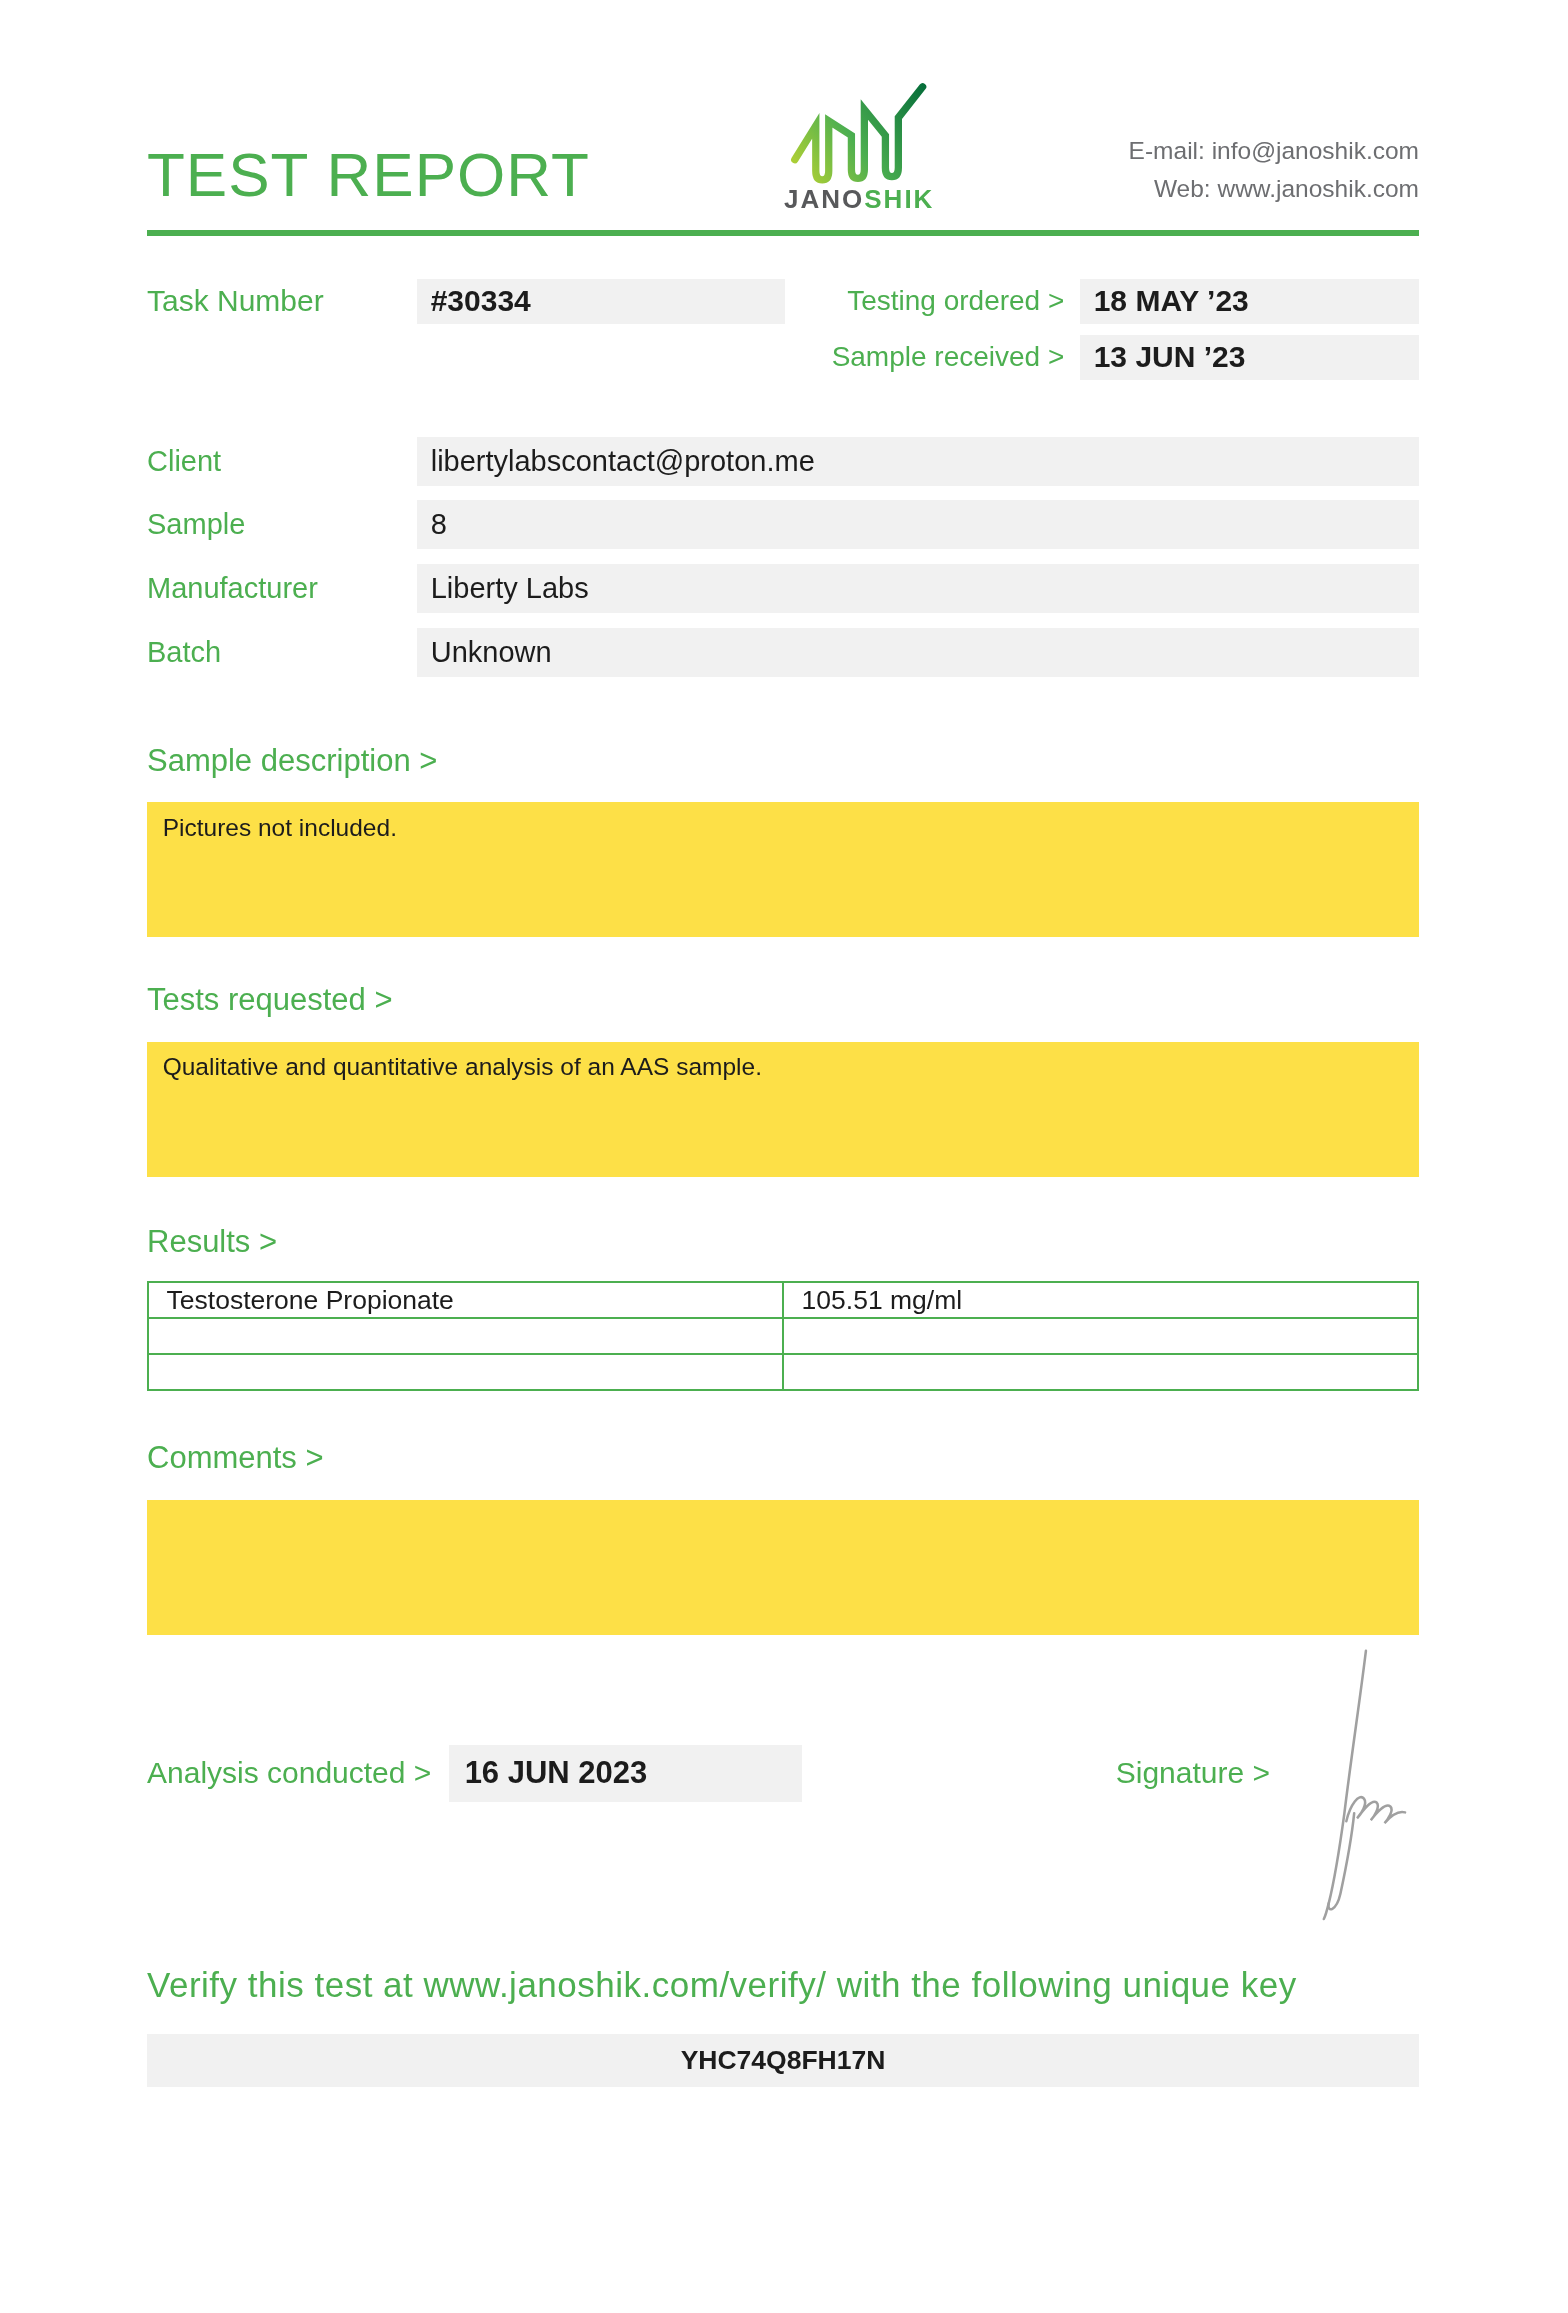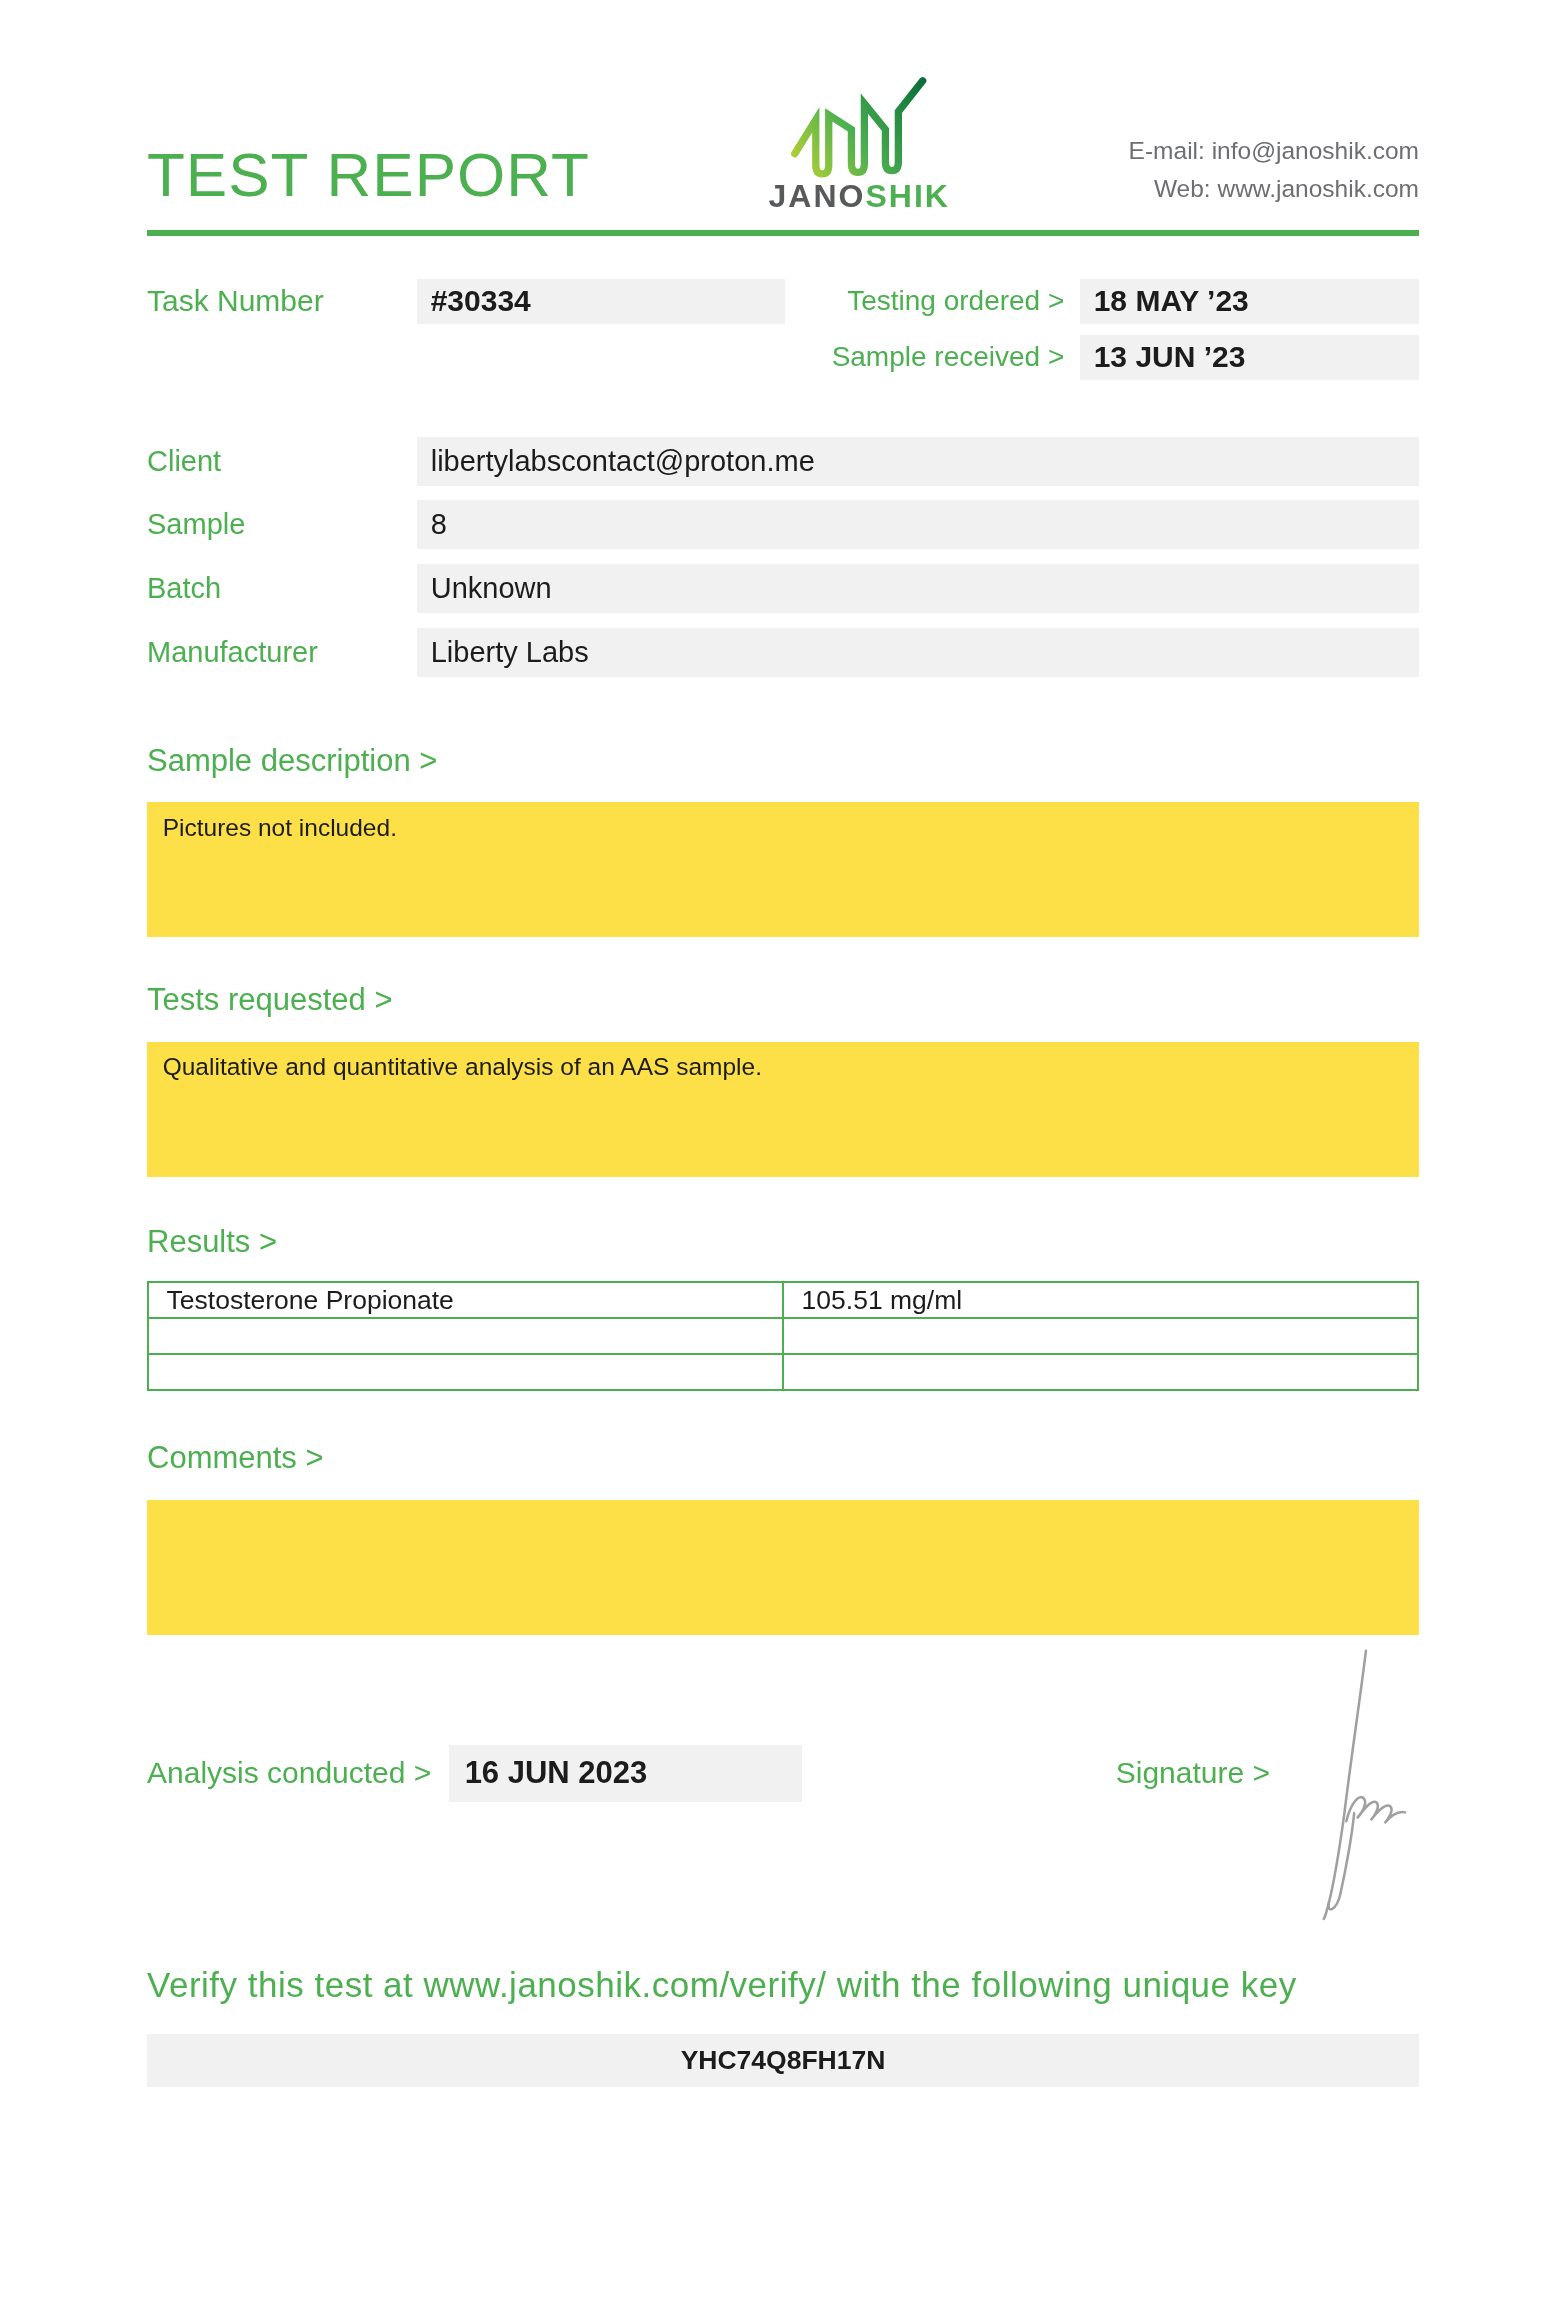--- a/index.html
+++ b/index.html
@@ -12,21 +12,21 @@
     background:#fff;
     padding:61px 149px 0 147px;
     overflow:hidden;
   }
 
   
   .header { display:flex; justify-content:space-between; align-items:flex-end; height:153px; }
   .report-title { font-size:62px; letter-spacing:1px; color:#4caf50; line-height:1; padding-bottom:7.8px; font-weight:400; }
   .logo { display:flex; flex-direction:column; align-items:center; padding-bottom:2px; }
   .logo-chart { width:147px; height:102px; margin-bottom:2px; }
-  .logo-text { font-size:32px; font-weight:700; letter-spacing:2px; line-height:1; }
+  .logo-text { font-size:26px; font-weight:700; letter-spacing:2px; line-height:1; }
   .logo-text .jano { color:#58595b; }
   .logo-text .shik { color:#4caf50; }
   .contact { text-align:right; font-size:24.5px; color:#6d6e71; line-height:1.55; padding-bottom:5.9px; }
 
   .rule { height:5.9px; background:#4caf50; margin-top:15.7px; }
 
   
   .task-row { margin-top:43px; display:flex; justify-content:space-between; align-items:flex-start; }
   .task-left { display:flex; align-items:center; }
   .task-label { width:270px; font-size:30px; color:#4caf50; }
@@ -123,26 +123,26 @@
   <div class="info-section">
     <div class="info-row">
       <div class="info-label">Client</div>
       <div class="info-value">libertylabscontact@proton.me</div>
     </div>
     <div class="info-row">
       <div class="info-label">Sample</div>
       <div class="info-value">8</div>
     </div>
     <div class="info-row">
+      <div class="info-label">Manufacturer</div>
+      <div class="info-value">Liberty Labs</div>
+    </div>
+    <div class="info-row">
       <div class="info-label">Batch</div>
       <div class="info-value">Unknown</div>
-    </div>
-    <div class="info-row">
-      <div class="info-label">Manufacturer</div>
-      <div class="info-value">Liberty Labs</div>
     </div>
   </div>
 
   <div class="section-heading h-desc">Sample description &gt;</div>
   <div class="gray-box">Pictures not included.</div>
 
   <div class="section-heading h-tests">Tests requested &gt;</div>
   <div class="gray-box">Qualitative and quantitative analysis of an AAS sample.</div>
 
   <div class="section-heading h-results">Results &gt;</div>

